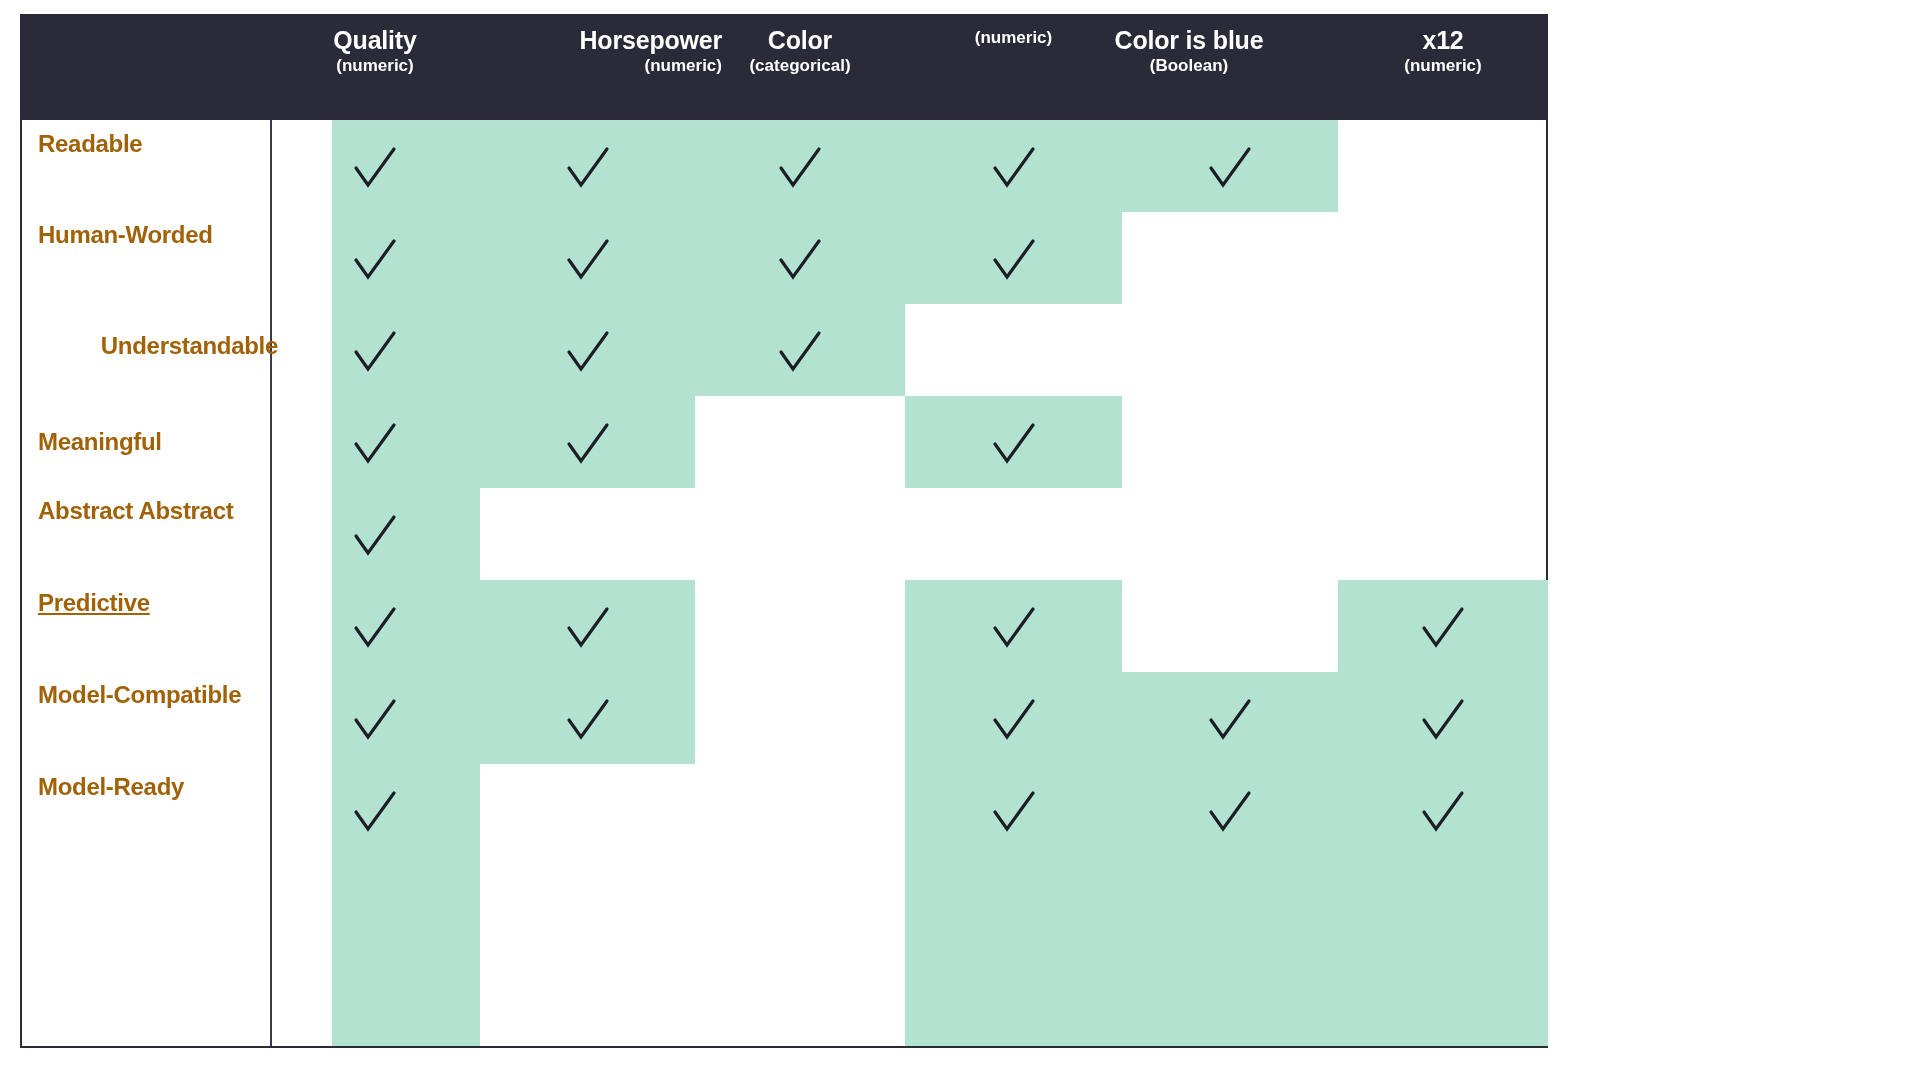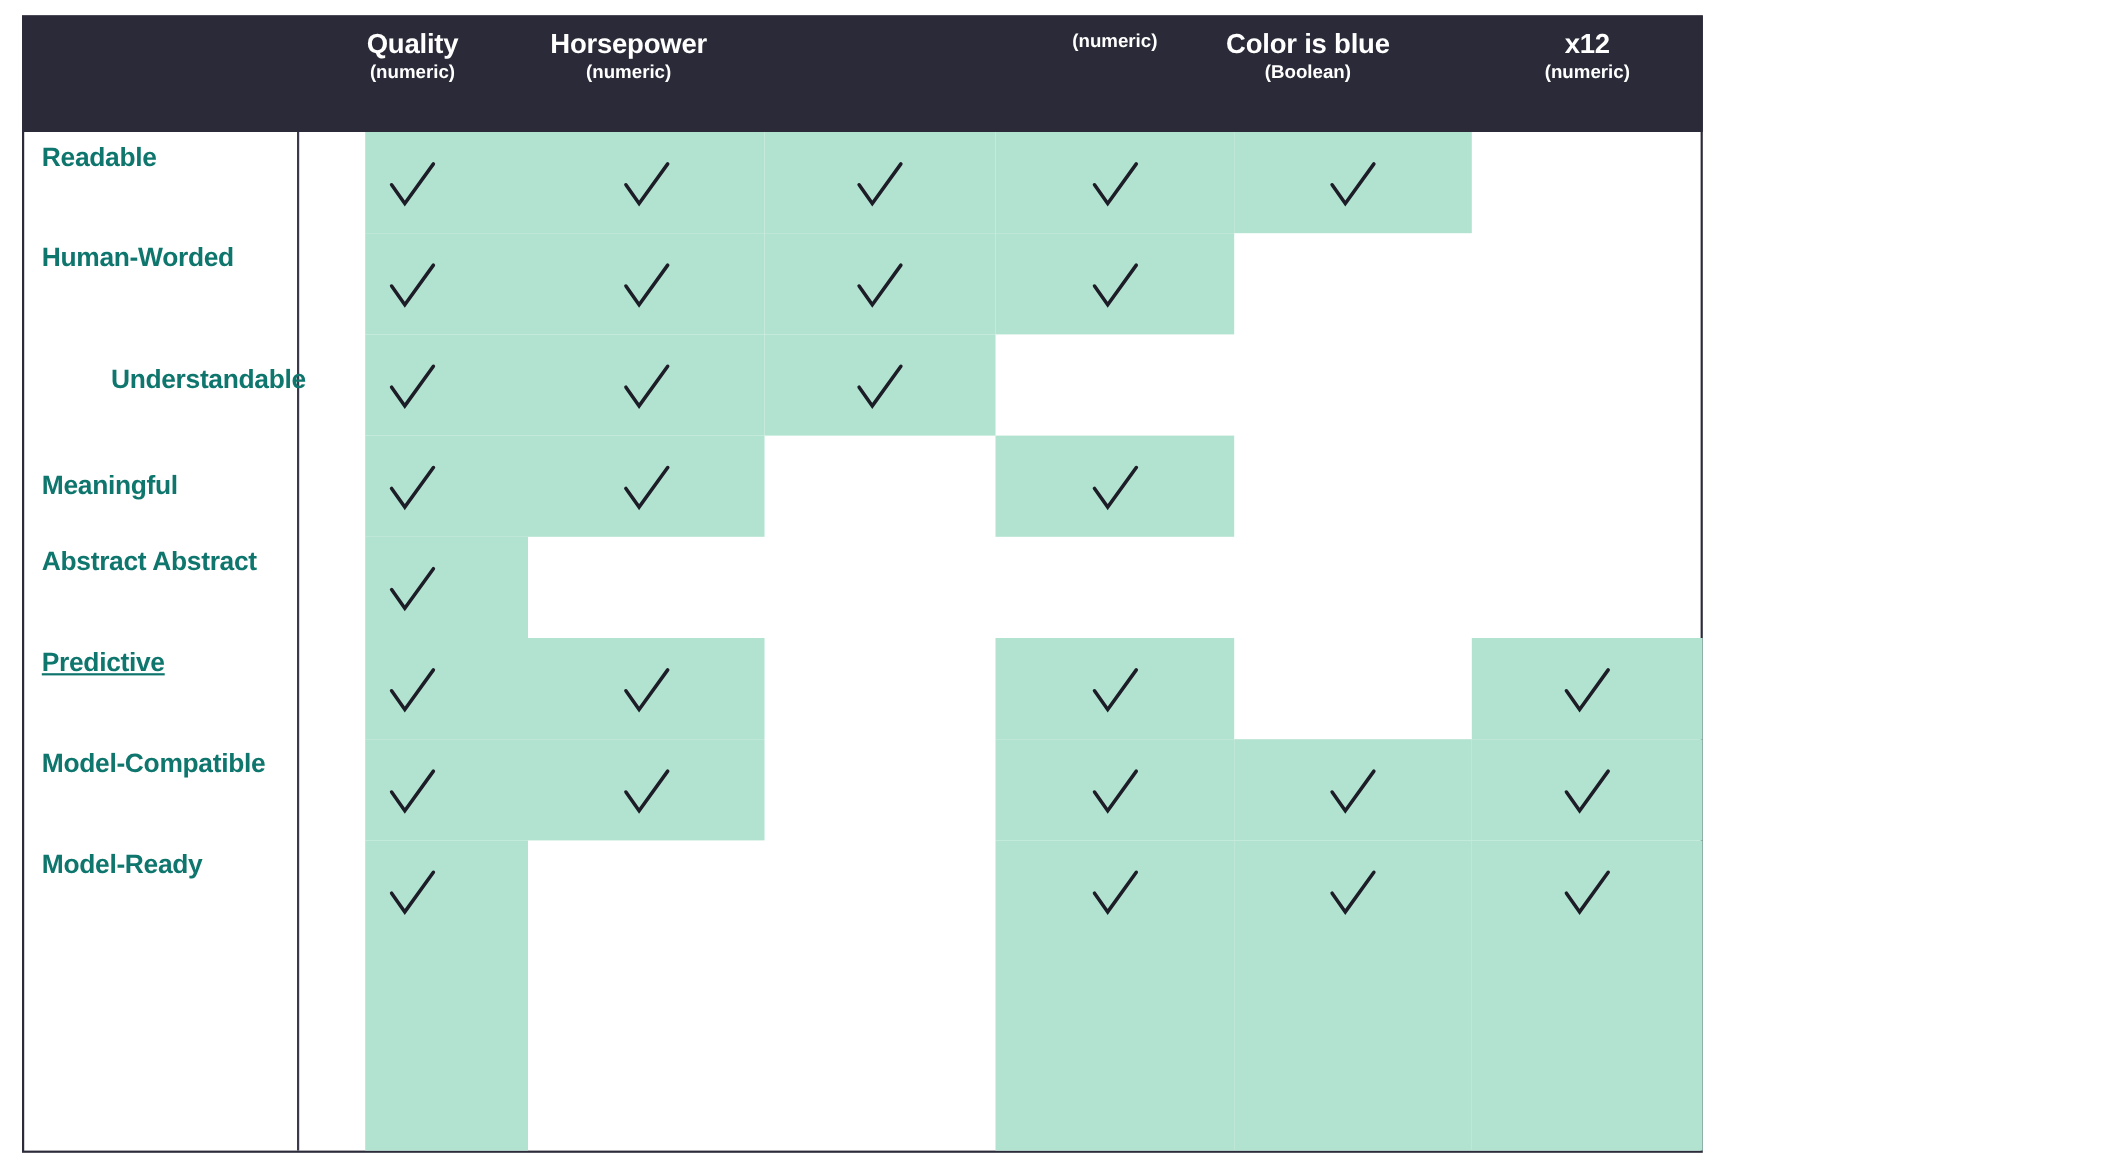--- a/index.html
+++ b/index.html
@@ -83,21 +83,21 @@
     background: #b2e3d0;
   }
 
   
   .row-label {
     position: absolute;
     left: 38px;
     width: 240px;
     font-size: 24px;
     font-weight: bold;
-    color: #0f766e;
+    color: #a16207;
     z-index: 4;
     white-space: nowrap;
     letter-spacing: -0.3px;
   }
 
   
   .check-mark {
     position: absolute;
     width: 50px;
     height: 46px;
@@ -160,23 +160,27 @@
       <div class="shade-block" style="left: 1318px; top: 750px; width: 210px; height: 282px; background: rgb(178, 227, 208);"></div>
     </div>
 
   <div class="label-divider"></div>
 
   <div class="header-band" id="header-band">
       <div class="col-head" style="left: 250px; width: 210px;">
         <span class="ch-name">Quality</span>
         <span class="ch-type">(numeric)</span>
       </div>
-      <div class="col-head" style="left: 444px; width: 215px;">
+      <div class="col-head" style="left: 487px; width: 215px; text-align: right;">
         <span class="ch-name">Horsepower</span>
         <span class="ch-type">(numeric)</span>
+      </div>
+      <div class="col-head" style="left: 675px; width: 210px;">
+        <span class="ch-name">Color</span>
+        <span class="ch-type">(categorical)</span>
       </div>
       <div class="col-head" style="left: 885px; width: 217px;">
         <span class="ch-type">(numeric)</span>
       </div>
       <div class="col-head" style="left: 1061px; width: 216px;">
         <span class="ch-name">Color is blue</span>
         <span class="ch-type">(Boolean)</span>
       </div>
       <div class="col-head" style="left: 1318px; width: 210px;">
         <span class="ch-name">x12</span>

